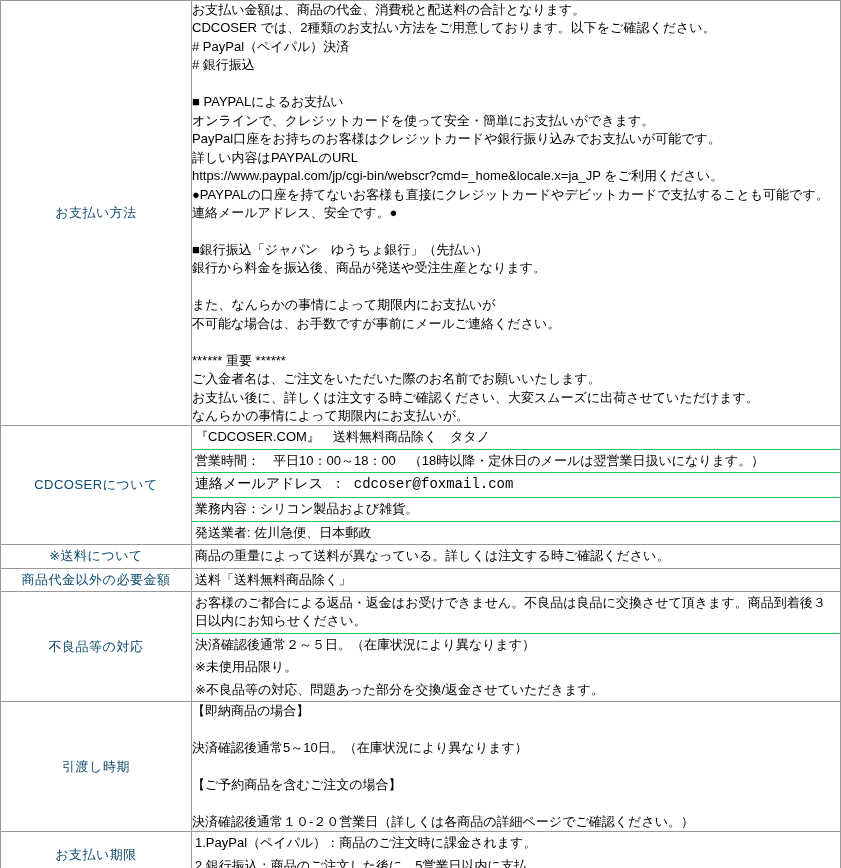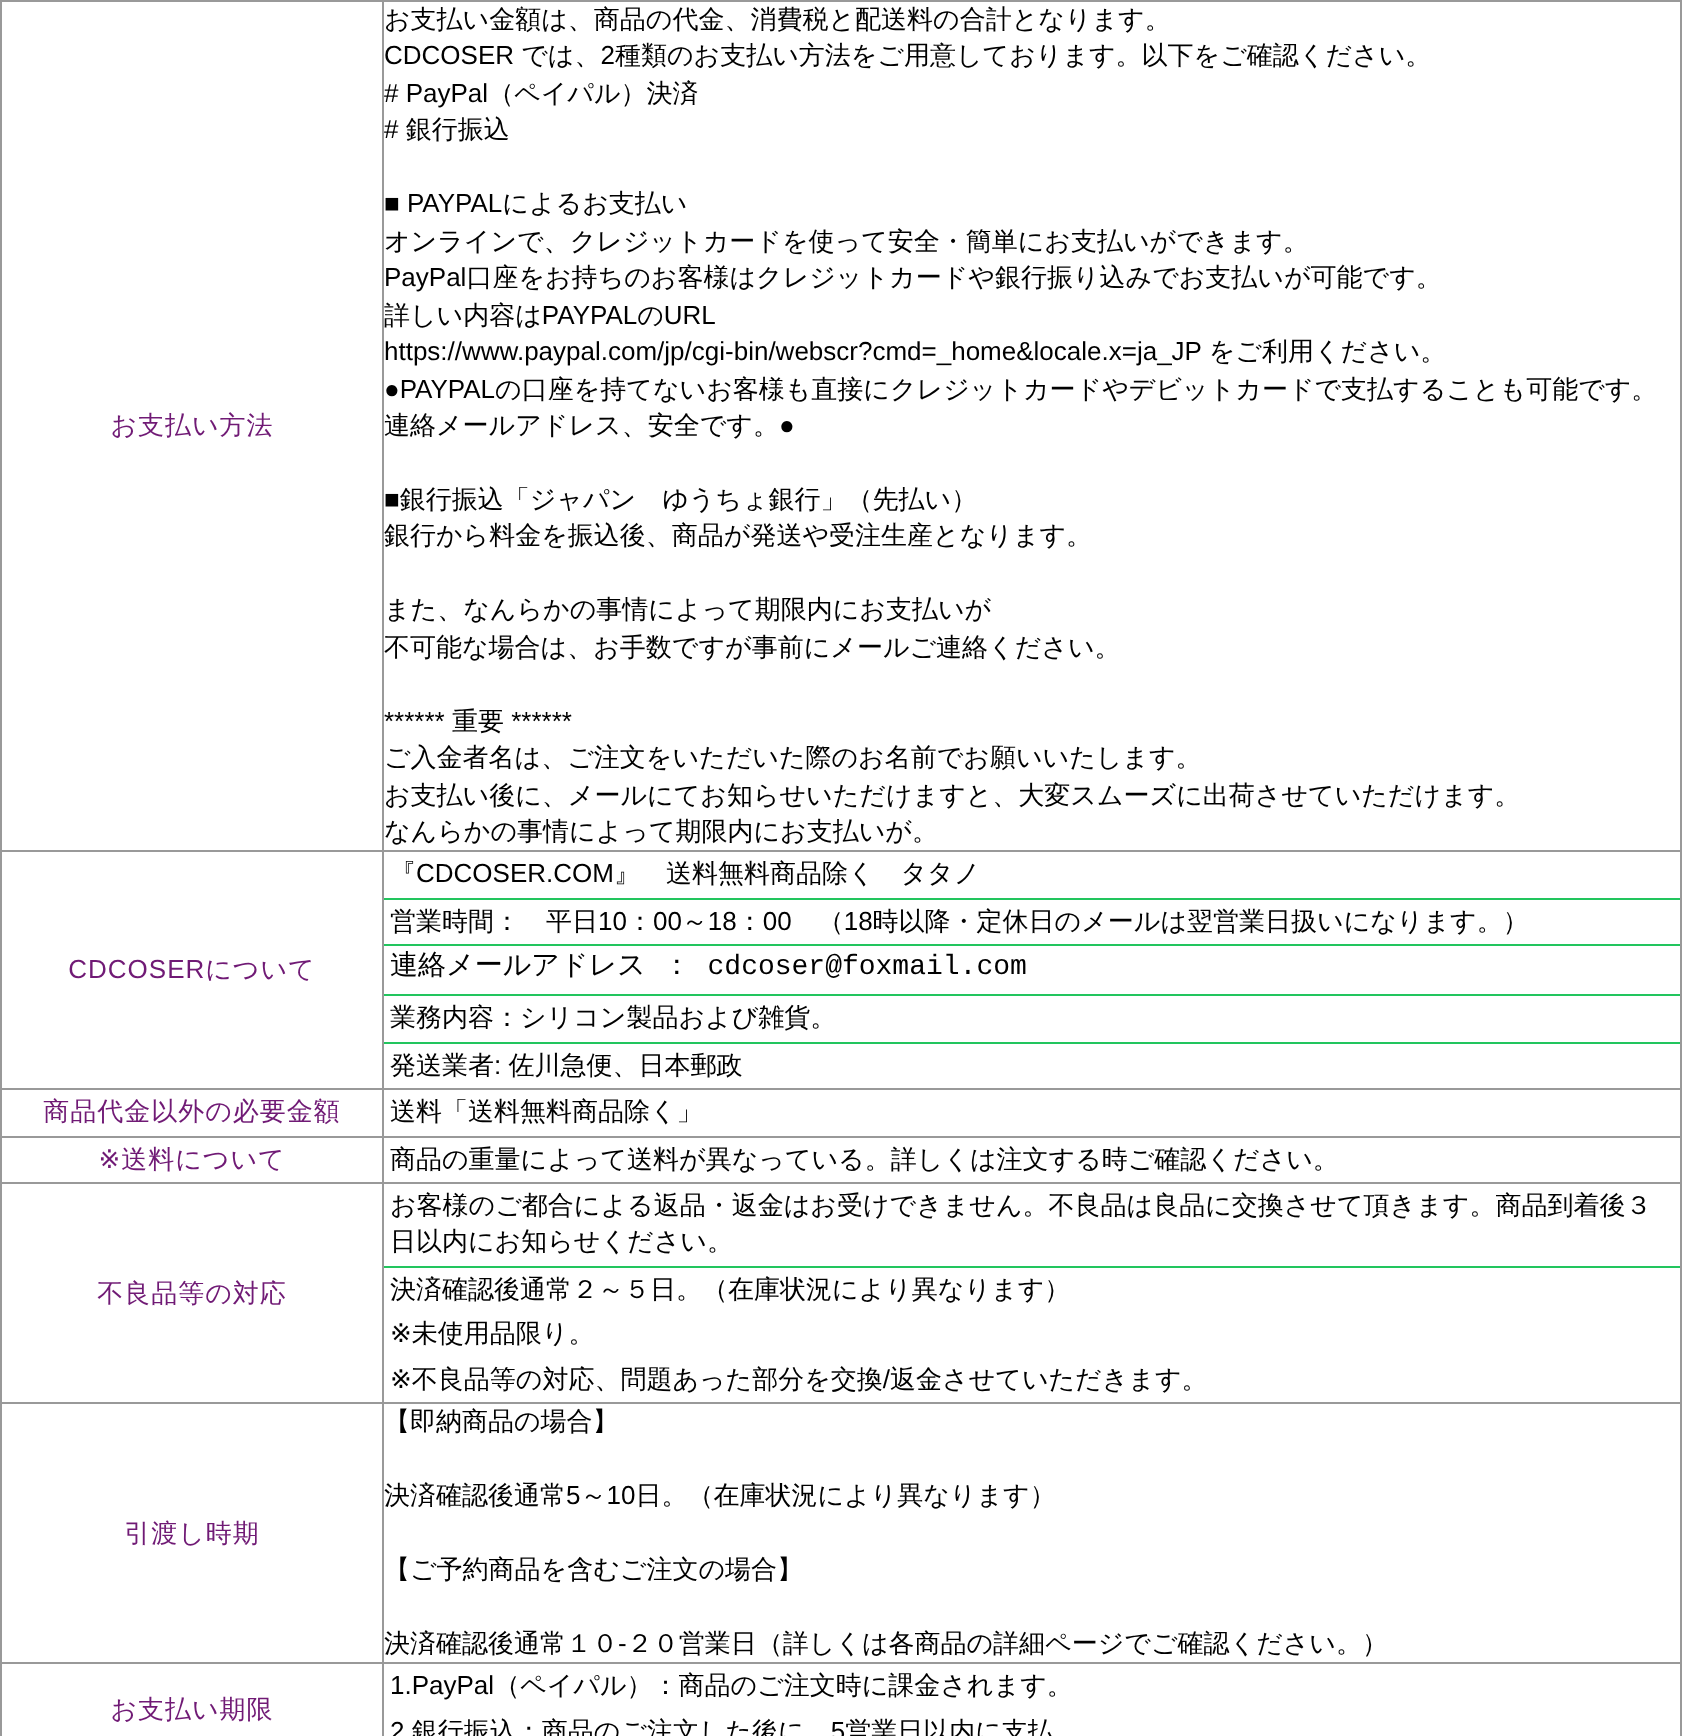--- a/index.html
+++ b/index.html
@@ -22,21 +22,21 @@
     border: 1px solid #999999;
     vertical-align: middle;
     padding: 0;
   }
   td.label {
     width: 190px;
     text-align: center;
     font-size: 13px;
     letter-spacing: 0.5px;
     padding: 4px 2px;
-    color: #701a75;
+    color: #0c4a6e;
   }
   td.value {
     padding: 2px 4px 2px 4px;
     line-height: 1.42;
     vertical-align: top;
   }
   td.value.mid {
     vertical-align: middle;
   }
   .line {
@@ -85,47 +85,47 @@
         <span class="line">連絡メールアドレス、安全です。●</span>
         <span class="blank"></span>
         <span class="line">■銀行振込「ジャパン　ゆうちょ銀行」（先払い）</span>
         <span class="line">銀行から料金を振込後、商品が発送や受注生産となります。</span>
         <span class="blank"></span>
         <span class="line">また、なんらかの事情によって期限内にお支払いが</span>
         <span class="line">不可能な場合は、お手数ですが事前にメールご連絡ください。</span>
         <span class="blank"></span>
         <span class="line">****** 重要 ******</span>
         <span class="line">ご入金者名は、ご注文をいただいた際のお名前でお願いいたします。</span>
-        <span class="line">お支払い後に、メールにてお知らせいただけますと、大変スムーズに出荷させていただけます。</span>
+        <span class="line">お支払い後に、詳しくは注文する時ご確認ください、大変スムーズに出荷させていただけます。</span>
         <span class="line">なんらかの事情によって期限内にお支払いが。</span>
       </td>
     </tr>
 
     <tr>
       <td class="label">CDCOSERについて</td>
       <td class="value">
         <span class="seg">『CDCOSER.COM』　送料無料商品除く　タタノ</span>
         <span class="seg bordered">営業時間：　平日10：00～18：00　（18時以降・定休日のメールは翌営業日扱いになります。）</span>
         <span class="seg bordered mono">連絡メールアドレス ： cdcoser@foxmail.com</span>
         <span class="seg bordered">業務内容：シリコン製品および雑貨。</span>
         <span class="seg bordered">発送業者: 佐川急便、日本郵政</span>
       </td>
     </tr>
 
     <tr>
-      <td class="label">商品代金以外の必要金額</td>
+      <td class="label">※送料について</td>
       <td class="value mid">
-        <span class="seg">送料「送料無料商品除く」</span>
+        <span class="seg">商品の重量によって送料が異なっている。詳しくは注文する時ご確認ください。</span>
       </td>
     </tr>
 
     <tr>
-      <td class="label">※送料について</td>
+      <td class="label">商品代金以外の必要金額</td>
       <td class="value mid">
-        <span class="seg">商品の重量によって送料が異なっている。詳しくは注文する時ご確認ください。</span>
+        <span class="seg">送料「送料無料商品除く」</span>
       </td>
     </tr>
 
     <tr>
       <td class="label">不良品等の対応</td>
       <td class="value">
         <span class="seg">お客様のご都合による返品・返金はお受けできません。不良品は良品に交換させて頂きます。商品到着後３日以内にお知らせください。</span>
         <span class="seg bordered">決済確認後通常２～５日。（在庫状況により異なります）</span>
         <span class="seg">※未使用品限り。</span>
         <span class="seg">※不良品等の対応、問題あった部分を交換/返金させていただきます。</span>

